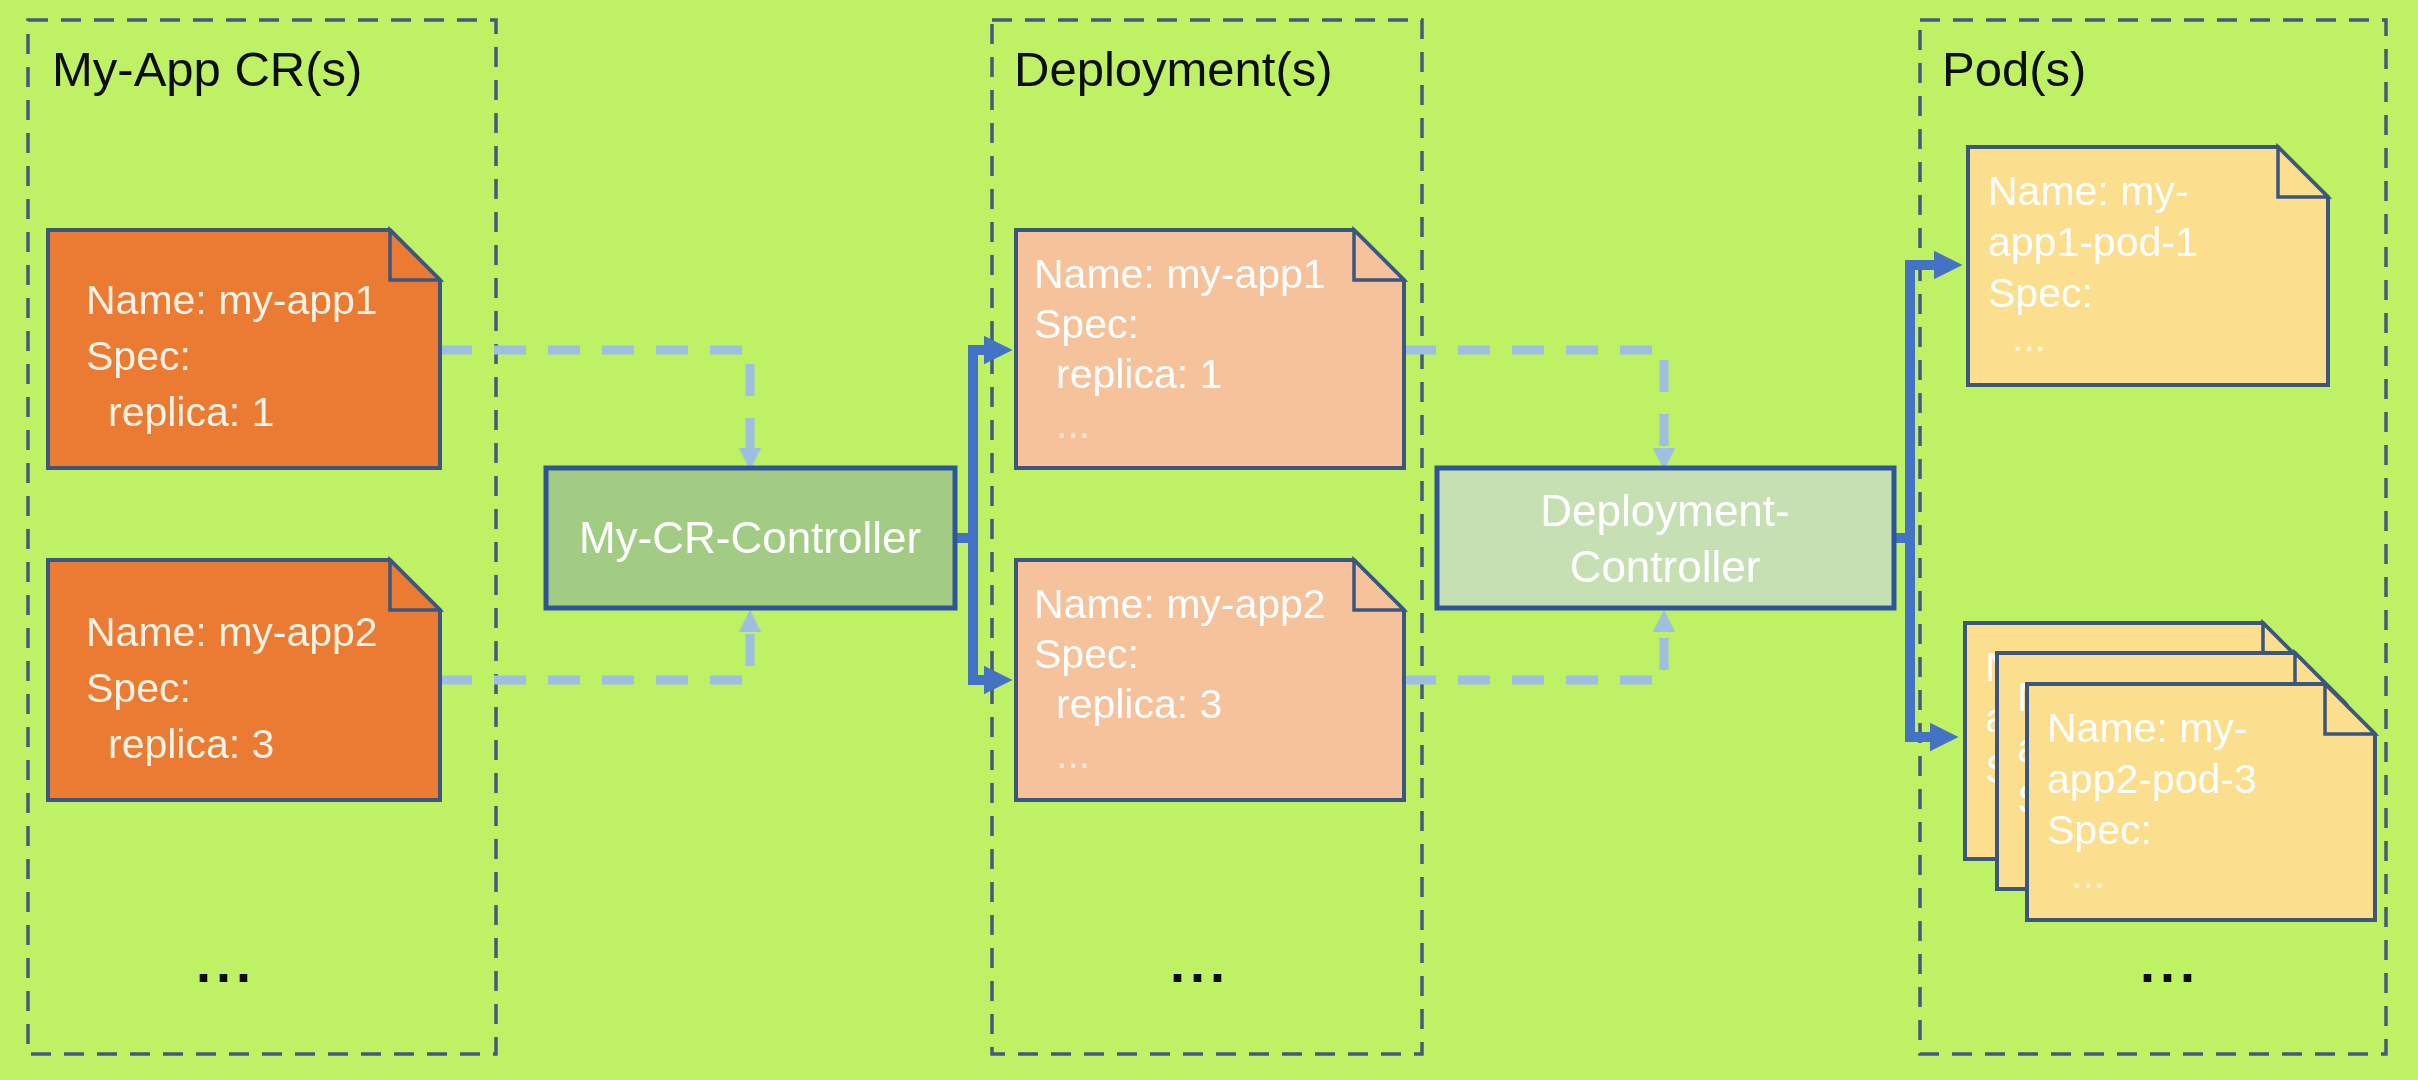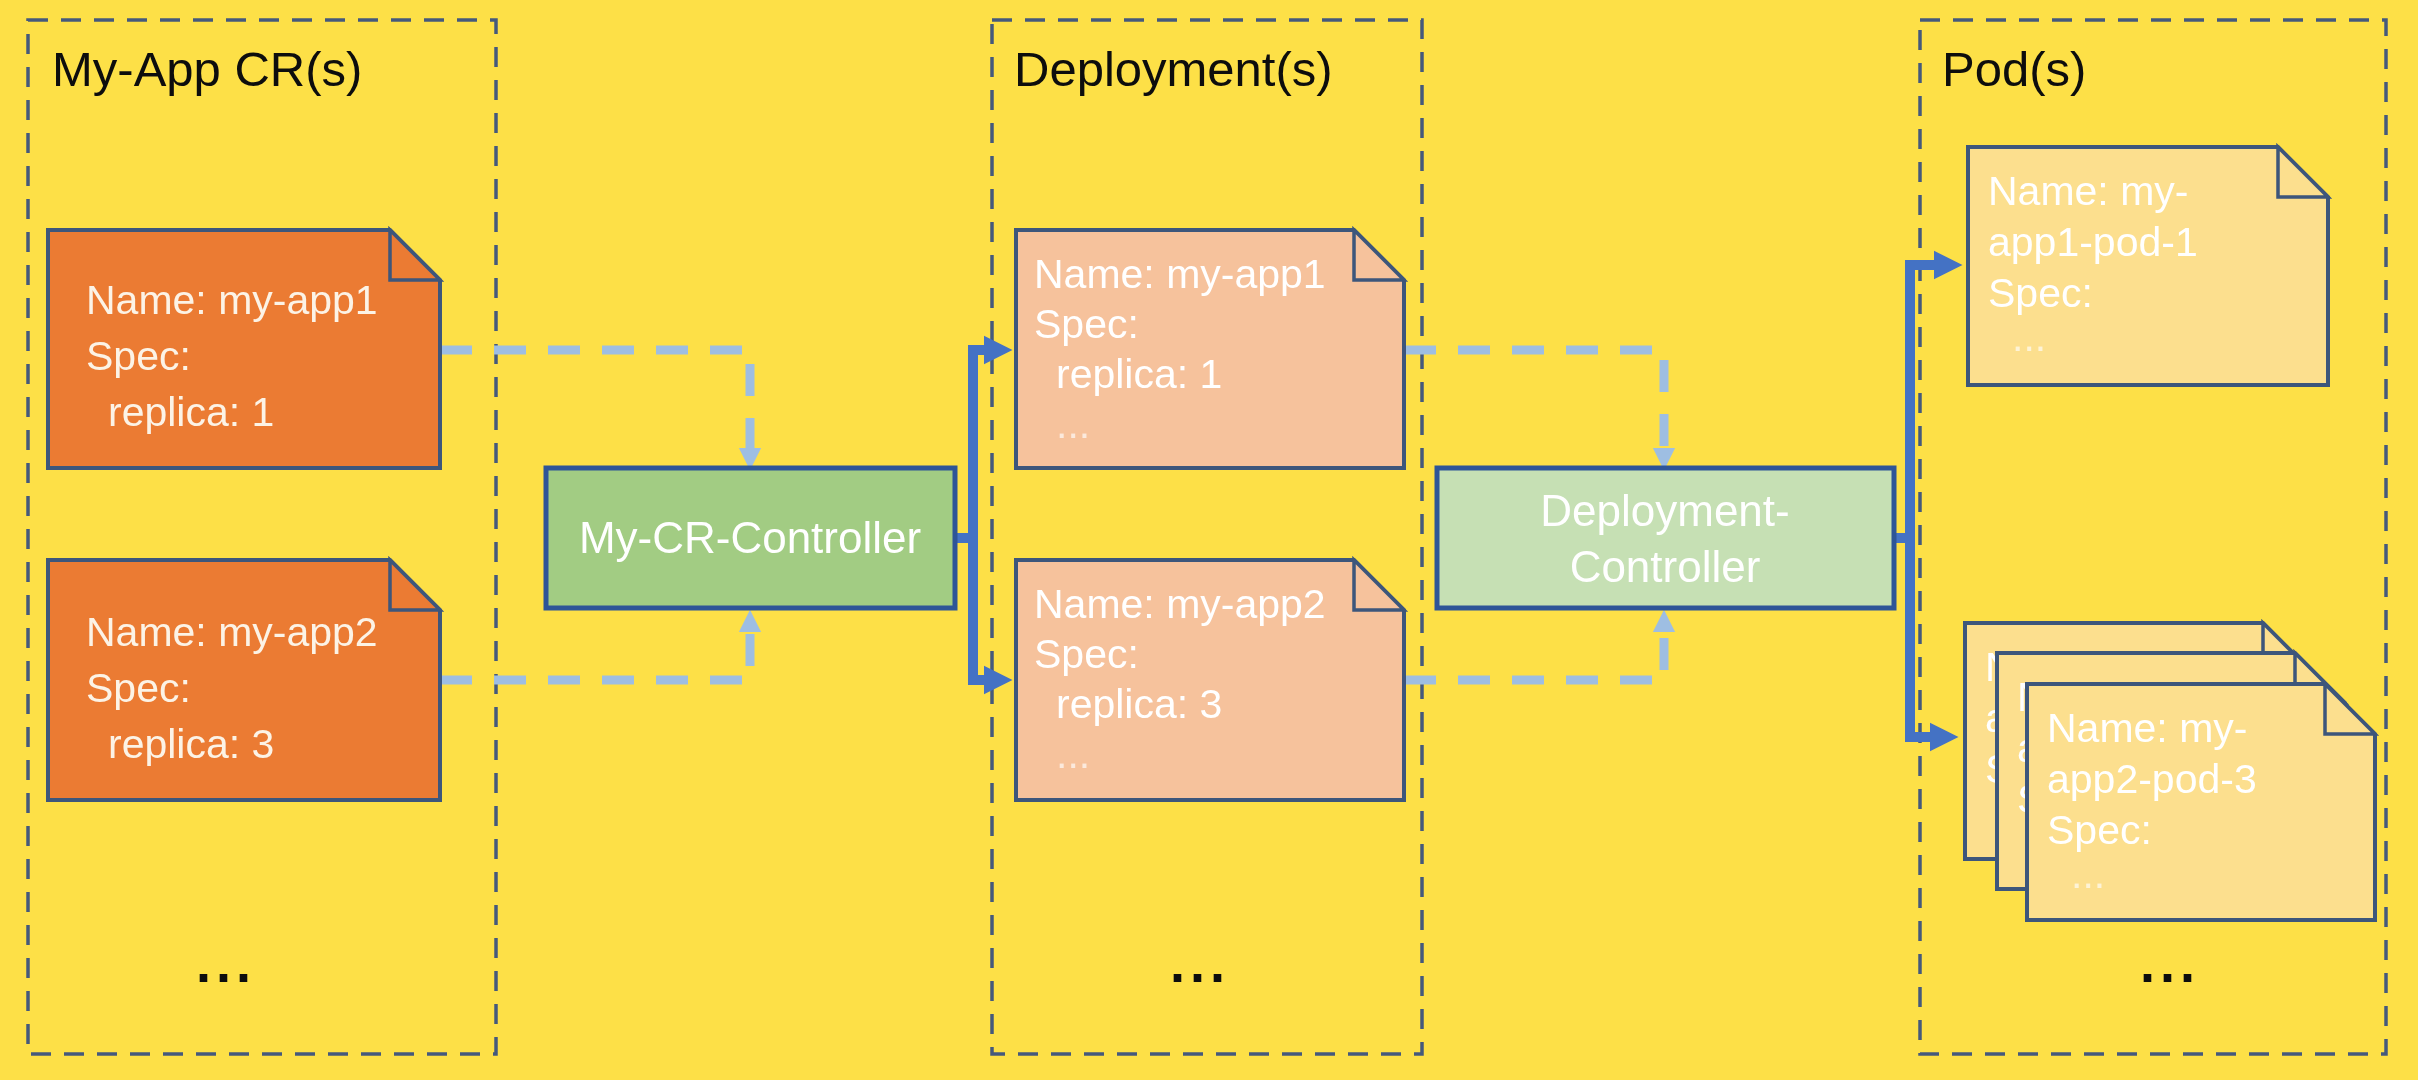--- a/index.html
+++ b/index.html
@@ -1,20 +1,20 @@
 <!DOCTYPE html>
 <html><head>
 <meta charset="utf-8">
 <style>
   html, body { margin: 0; padding: 0; background: #ffffff; }
   .stage {
     position: relative;
     width: 2418px;
     height: 1080px;
-    background: #fde047;
+    background: #bef264;
     font-family: "Liberation Sans", sans-serif;
   }
   svg { display: block; width: 2418px; height: 1080px; }
   text { font-family: "Liberation Sans", sans-serif; }
 
   .container-rect {
     fill: none;
     stroke: #45597c;
     stroke-width: 3.5;
     stroke-dasharray: 20 13;

